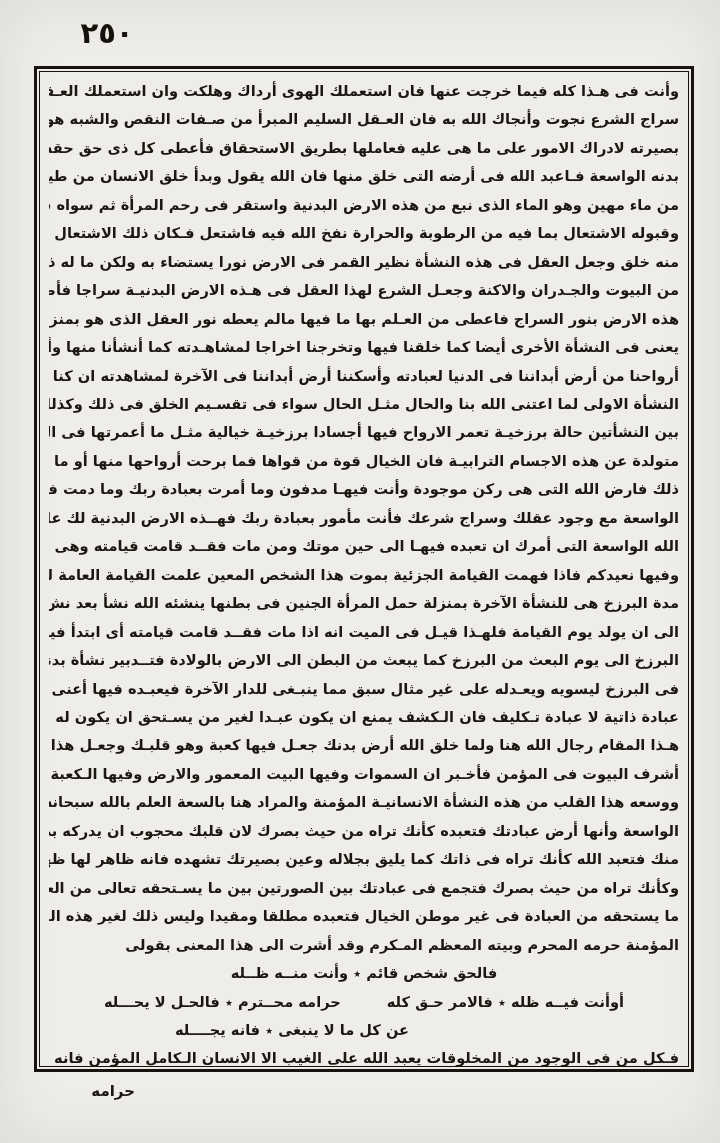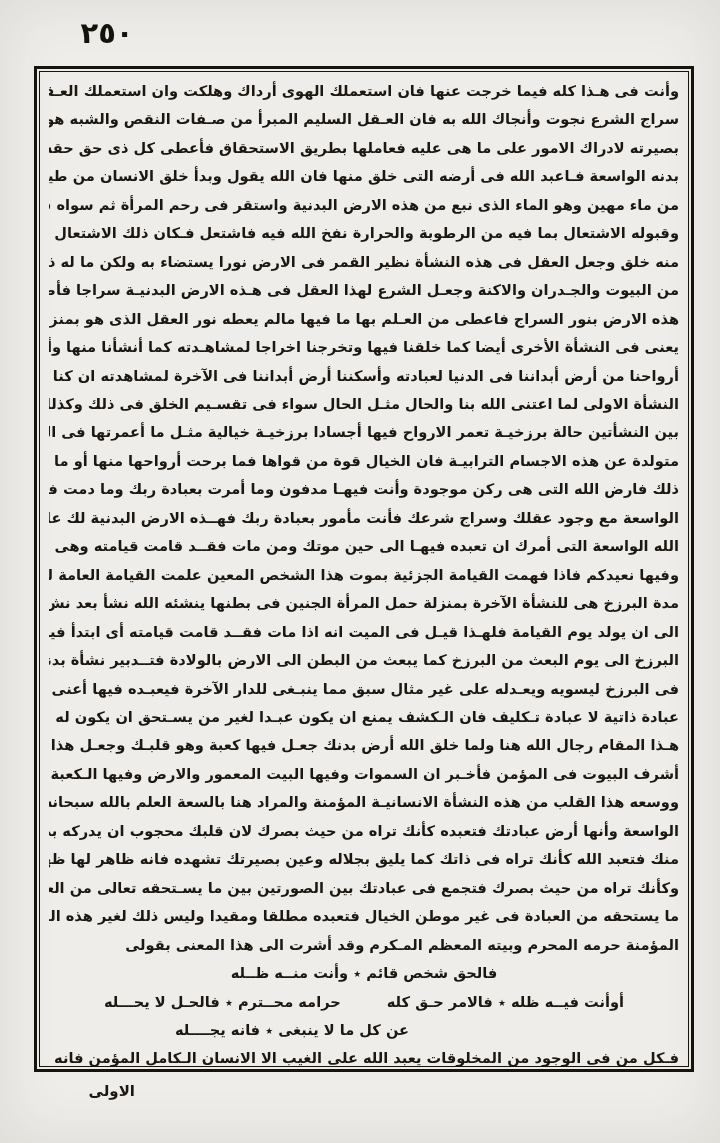--- a/index.html
+++ b/index.html
@@ -169,15 +169,15 @@
           </div>
 
         <div class="verse-last">عن كل ما لا ينبغى ٭ فانه يجــــله</div>
 
         <div class="line">فـكل من فى الوجود من المخلوقات يعبد الله على الغيب الا الانسان الـكامل المؤمن فانه يعبده على المشاهدة ولا يكمل</div>
 
       </div>
     </div>
   </div>
 
-  <div class="catchword">الاولى</div>
+  <div class="catchword">حرامه</div>
 
 </div>
 
 </body></html>

